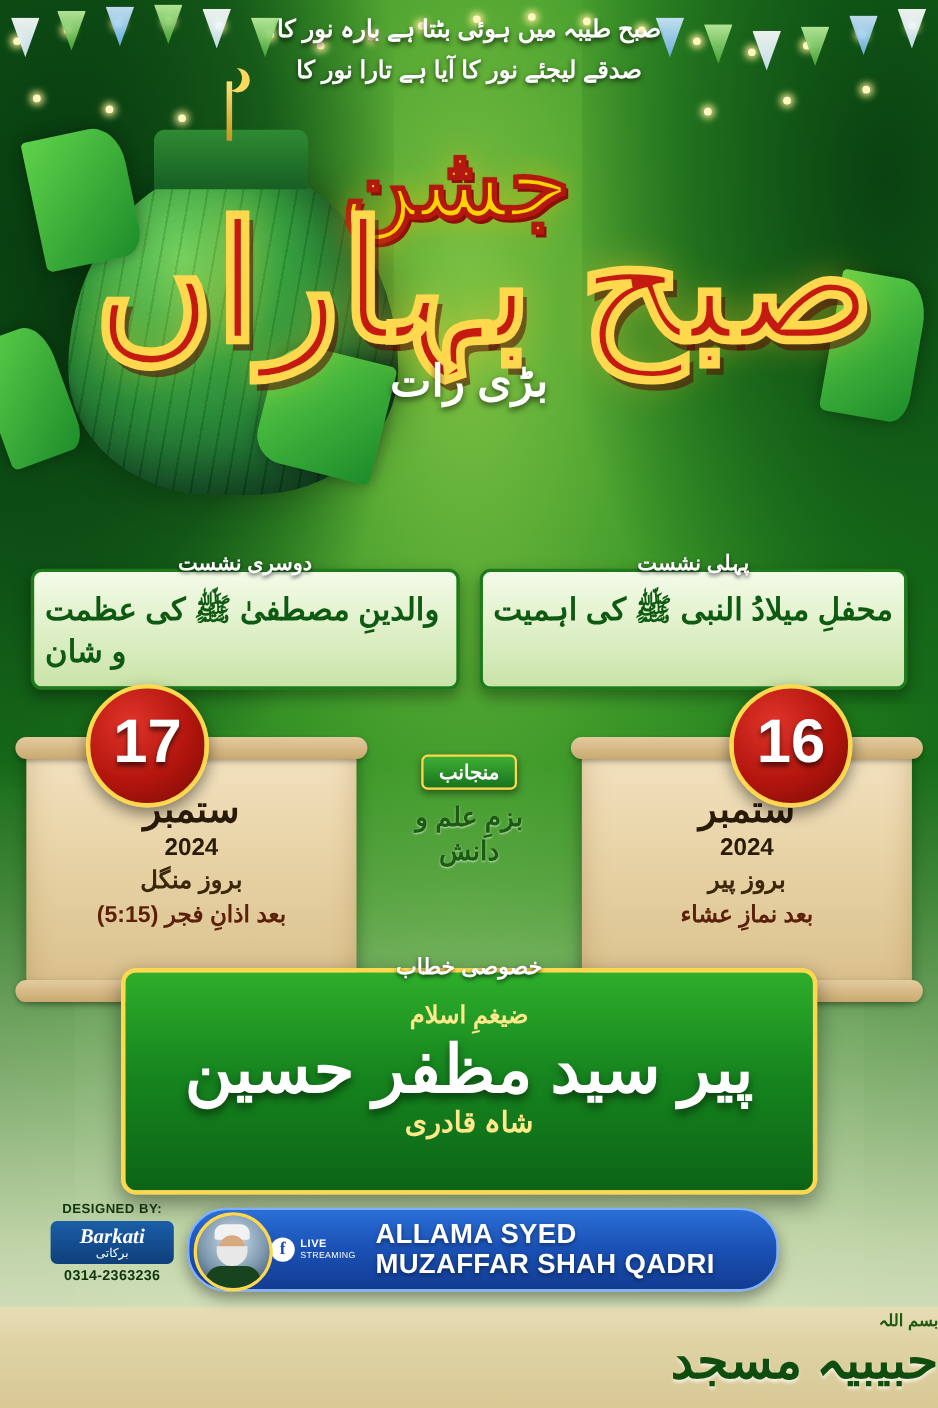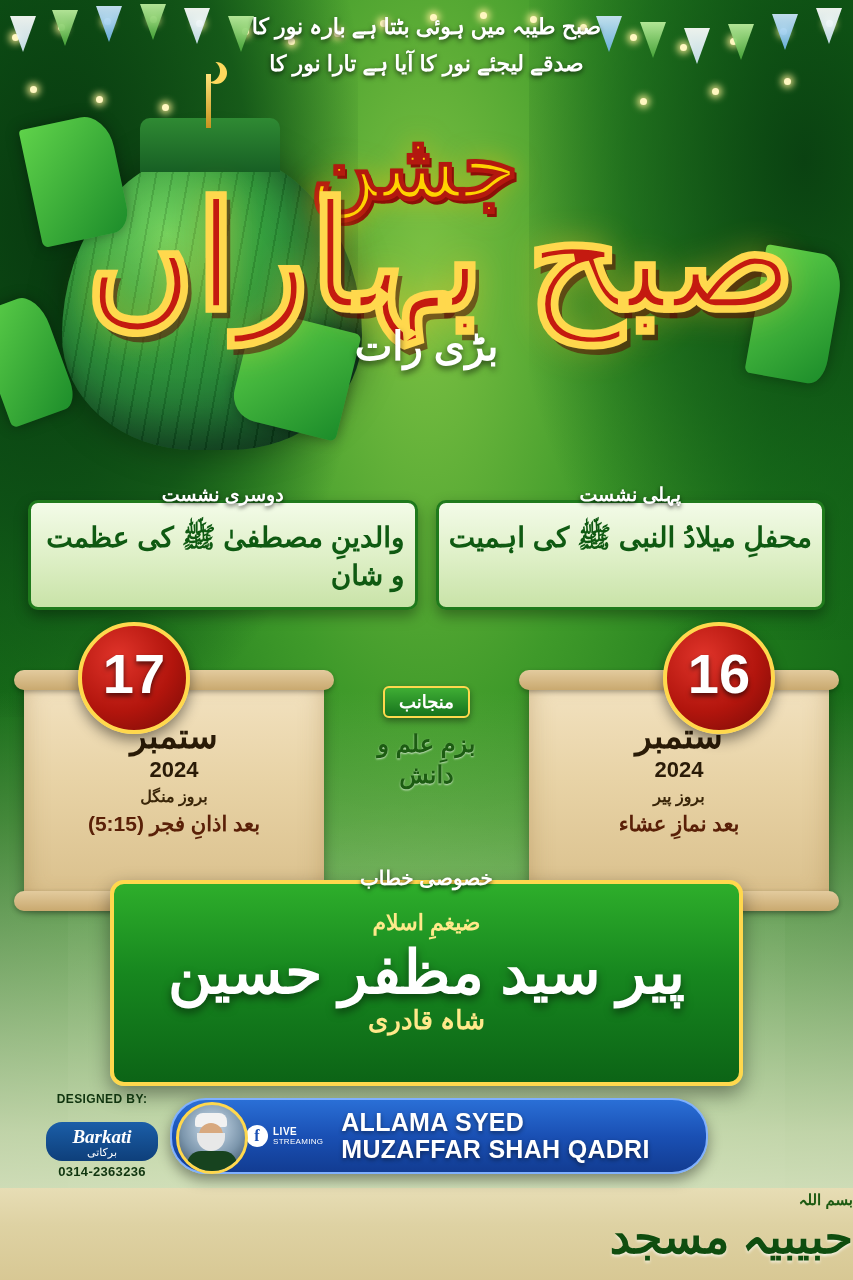--- a/index.html
+++ b/index.html
@@ -200,22 +200,23 @@
     gap: 18px;
   }
   .session {
     position: relative;
     flex: 1 1 0;
     background: linear-gradient(to bottom, #f3fbe8 0%, #dff0c8 50%, #c9e3a8 100%);
     border: 3px solid #1f7a1c;
     border-radius: 10px;
     box-shadow: 0 6px 14px rgba(0,0,0,0.35);
     padding: 16px 10px 12px;
-    text-align: right;
-    direction: rtl;
+    text-align: left;
+    direction: rtl;
+    margin-top: 17px;
   }
   .session .label {
     position: absolute;
     top: -20px;
     right: 50%;
     transform: translateX(50%);
     font-size: 19px;
     font-weight: bold;
     color: #ffffff;
     text-shadow: 0 2px 4px rgba(0,0,0,0.7);
@@ -265,21 +266,21 @@
     color: #2a1b07;
     line-height: 1.1;
   }
   .scroll .year {
     font-size: 22px;
     font-weight: bold;
     color: #2a1b07;
     margin-top: 2px;
   }
   .scroll .day {
-    font-size: 16px;
+    font-size: 22px;
     font-weight: bold;
     color: #3a2609;
     margin-top: 4px;
   }
   .scroll .time {
     font-size: 21px;
     font-weight: bold;
     color: #5a2008;
     margin-top: 6px;
     text-align: center;
@@ -380,23 +381,23 @@
     width: 112px;
     text-align: center;
   }
   .designer .dlabel {
     font-size: 12px;
     font-weight: bold;
     color: #10350f;
     letter-spacing: 0.4px;
   }
   .designer .dbox {
-    margin-top: 16px;
+    margin-top: 4px;
     background: linear-gradient(to bottom, #1b5ea8, #0e3f7a);
-    border-radius: 16px;
+    border-radius: 6px;
     padding: 5px 4px 3px;
     color: #ffffff;
   }
   .designer .dbrand {
     font-family: "Liberation Serif", serif;
     font-style: italic;
     font-size: 19px;
     font-weight: bold;
     line-height: 1;
   }

